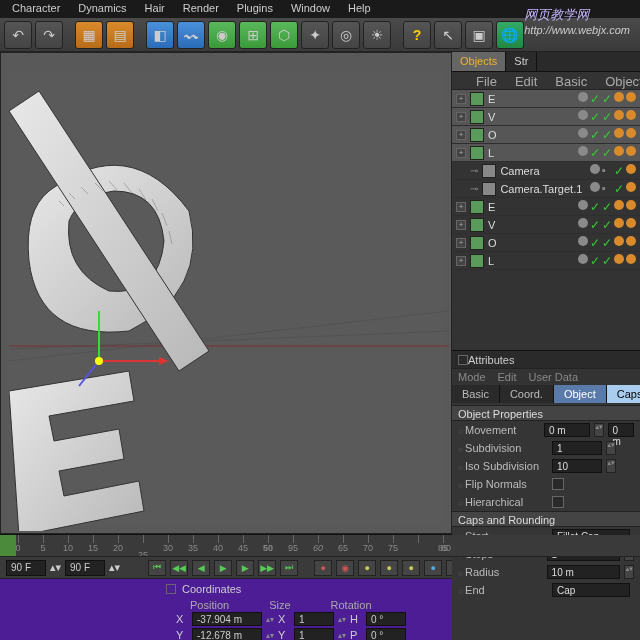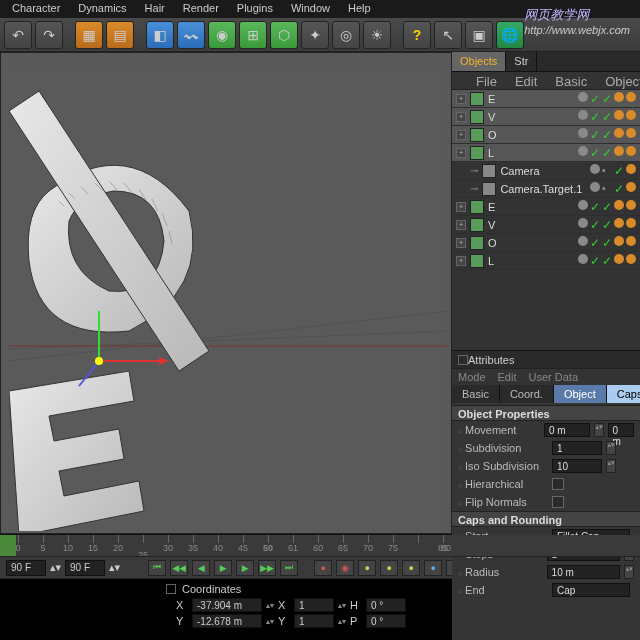--- a/index.html
+++ b/index.html
@@ -39,40 +39,40 @@
 .attr-menu{height:16px;background:#333;padding:2px 6px;display:flex;gap:12px}
 .attr-menu span{color:#888;font-size:11px}
 .attr-title{height:18px;background:#333;padding:3px 6px;display:flex;align-items:center;gap:6px}
 .attr-title .ic{width:14px;height:14px;background:#3a9a3a;border:1px solid #222}
 .attr-title span{color:#ddd;font-size:11px}
 .sub-tabs{height:18px;background:#2a2a2a;display:flex}
 .sub-tabs .st{padding:3px 10px;border-right:1px solid #111;font-size:11px;color:#bbb}
 .sub-tabs .st.active{background:#5a7aaa;color:#fff}
 .sub-tabs .st.caps{background:#aaccee;color:#000}
 .props{padding:2px 0}
-.prop-section{height:16px;background:#444;padding:2px 6px;font-weight:bold;font-size:11px;color:#ddd;border-top:1px solid #222;border-bottom:1px solid #222}
+.prop-section{height:16px;background:#444;padding:2px 6px;font-weight:normal;font-size:11px;color:#ddd;border-top:1px solid #222;border-bottom:1px solid #222}
 .prop-row{height:18px;display:flex;align-items:center;padding:0 6px;gap:4px}
 .prop-row .lbl{width:90px;font-size:11px;color:#bbb}
 .prop-row .lbl::before{content:"○ ";font-size:8px;color:#666}
 .prop-row .val{width:50px;height:14px;background:#222;border:1px solid #111;padding:1px 4px;font-size:10px;color:#ddd;text-align:left}
 .prop-row .val.wide{width:78px}
 .prop-row .spin{width:10px;height:14px;background:#444;border:1px solid #222;font-size:7px;text-align:center;line-height:6px;color:#888}
 .prop-row .chk{width:12px;height:12px;border:1px solid #666;background:#2a2a2a}
 .bottom{height:106px;background:#353535;border-top:1px solid #111}
 .timeline{height:22px;background:#3a3a3a;display:flex;align-items:center;border-bottom:1px solid #222;position:relative}
 .tl-ruler{flex:1;height:100%;position:relative;background:#3a3a3a;overflow:hidden}
 .tl-tick{position:absolute;top:0;width:1px;height:8px;background:#666}
 .tl-num{position:absolute;top:8px;font-size:9px;color:#888;transform:translateX(-50%)}
 .tl-marker{position:absolute;left:0;top:0;width:16px;height:100%;background:#4a8a3a}
 .transport{height:22px;background:#3a3a3a;display:flex;align-items:center;padding:0 6px;gap:4px;border-bottom:1px solid #222}
 .tr-field{width:40px;height:16px;background:#222;border:1px solid #111;padding:1px 4px;font-size:10px}
 .tr-btn{width:18px;height:16px;background:#444;border:1px solid #222;font-size:9px;display:flex;align-items:center;justify-content:center;color:#5c5}
 .tr-btn.rec{color:#c55}
 .tr-btn.y{color:#cc5}
-.coords{height:62px;background:#000000;display:flex}
+.coords{height:62px;background:#4c1d95;display:flex}
 .coord-panel{width:452px;padding:2px 6px}
 .coord-hdr{height:16px;display:flex;align-items:center;gap:6px}
 .coord-hdr .sq{width:10px;height:10px;border:1px solid #666}
 .coord-cols{display:flex;gap:40px;padding-left:24px;margin-top:2px}
 .coord-cols span{font-size:11px;color:#aaa}
 .coord-row{height:16px;display:flex;align-items:center;gap:4px;padding-left:10px}
 .coord-row .ax{width:12px;font-size:11px;color:#ccc}
 .coord-row .cv{width:70px;height:14px;background:#222;border:1px solid #111;padding:1px 4px;font-size:10px}
 .coord-row .sp{width:8px;font-size:8px;color:#888}
 .watermark{position:absolute;top:6px;right:10px;font-size:10px;color:#aaa;font-style:italic;z-index:100}
@@ -325,25 +325,25 @@
         <span class="lbl">Subdivision</span>
         <span class="val">1</span>
         <span class="spin">▴▾</span>
       </div>
     <div class="prop-row">
         <span class="lbl">Iso Subdivision</span>
         <span class="val">10</span>
         <span class="spin">▴▾</span>
       </div>
     <div class="prop-row">
+        <span class="lbl">Flip Normals</span>
+        <span class="chk"></span>
+      </div>
+    <div class="prop-row">
         <span class="lbl">Hierarchical</span>
-        <span class="chk"></span>
-      </div>
-    <div class="prop-row">
-        <span class="lbl">Flip Normals</span>
         <span class="chk"></span>
       </div>
     <div class="prop-section">Caps and Rounding</div>
     <div class="prop-row">
         <span class="lbl">Start</span>
         <span class="val wide">Fillet Cap</span>
       </div>
     <div class="prop-row">
         <span class="lbl">Steps</span>
         <span class="val wide">1</span>
@@ -381,21 +381,21 @@
         <div class="tl-num" style="left: 168px;">30</div>
         <div class="tl-tick" style="left: 193px;"></div>
         <div class="tl-num" style="left: 193px;">35</div>
         <div class="tl-tick" style="left: 218px;"></div>
         <div class="tl-num" style="left: 218px;">40</div>
         <div class="tl-tick" style="left: 243px;"></div>
         <div class="tl-num" style="left: 243px;">45</div>
         <div class="tl-tick" style="left: 268px;"></div>
         <div class="tl-num" style="left: 268px; font-weight: bold;">50</div>
         <div class="tl-tick" style="left: 293px;"></div>
-        <div class="tl-num" style="left: 293px;">61</div>
+        <div class="tl-num" style="left: 293px;">95</div>
         <div class="tl-tick" style="left: 318px;"></div>
         <div class="tl-num" style="left: 318px; font-style: italic;">60</div>
         <div class="tl-tick" style="left: 343px;"></div>
         <div class="tl-num" style="left: 343px;">65</div>
         <div class="tl-tick" style="left: 368px;"></div>
         <div class="tl-num" style="left: 368px;">70</div>
         <div class="tl-tick" style="left: 393px;"></div>
         <div class="tl-num" style="left: 393px;">75</div>
         <div class="tl-tick" style="left: 418px;"></div>
         <div class="tl-num" style="left: 418px; margin-left: 28px;">80</div>
@@ -424,20 +424,25 @@
     <div class="tr-btn y">●</div>
     <div class="tr-btn" style="color:#5ad">●</div>
     <div class="tr-btn" style="color:#b7d">●</div>
   </div>
   <div class="coords">
     <div class="coord-panel" style="margin-left:160px">
       <div class="coord-hdr">
           <div class="sq"></div>
           <span>Coordinates</span>
         </div>
+      <div class="coord-cols">
+        <span>Position</span>
+        <span>Size</span>
+        <span>Rotation</span>
+      </div>
       <div id="coord-rows">
           <div class="coord-row">
             <span class="ax">X</span>
             <span class="cv">-37.904 m</span>
             <span class="sp">▴▾</span>
             <span class="ax">X</span>
             <span class="cv" style="width:40px">1</span>
             <span class="sp">▴▾</span>
             <span class="ax">H</span>
             <span class="cv" style="width:40px">0 °</span>

